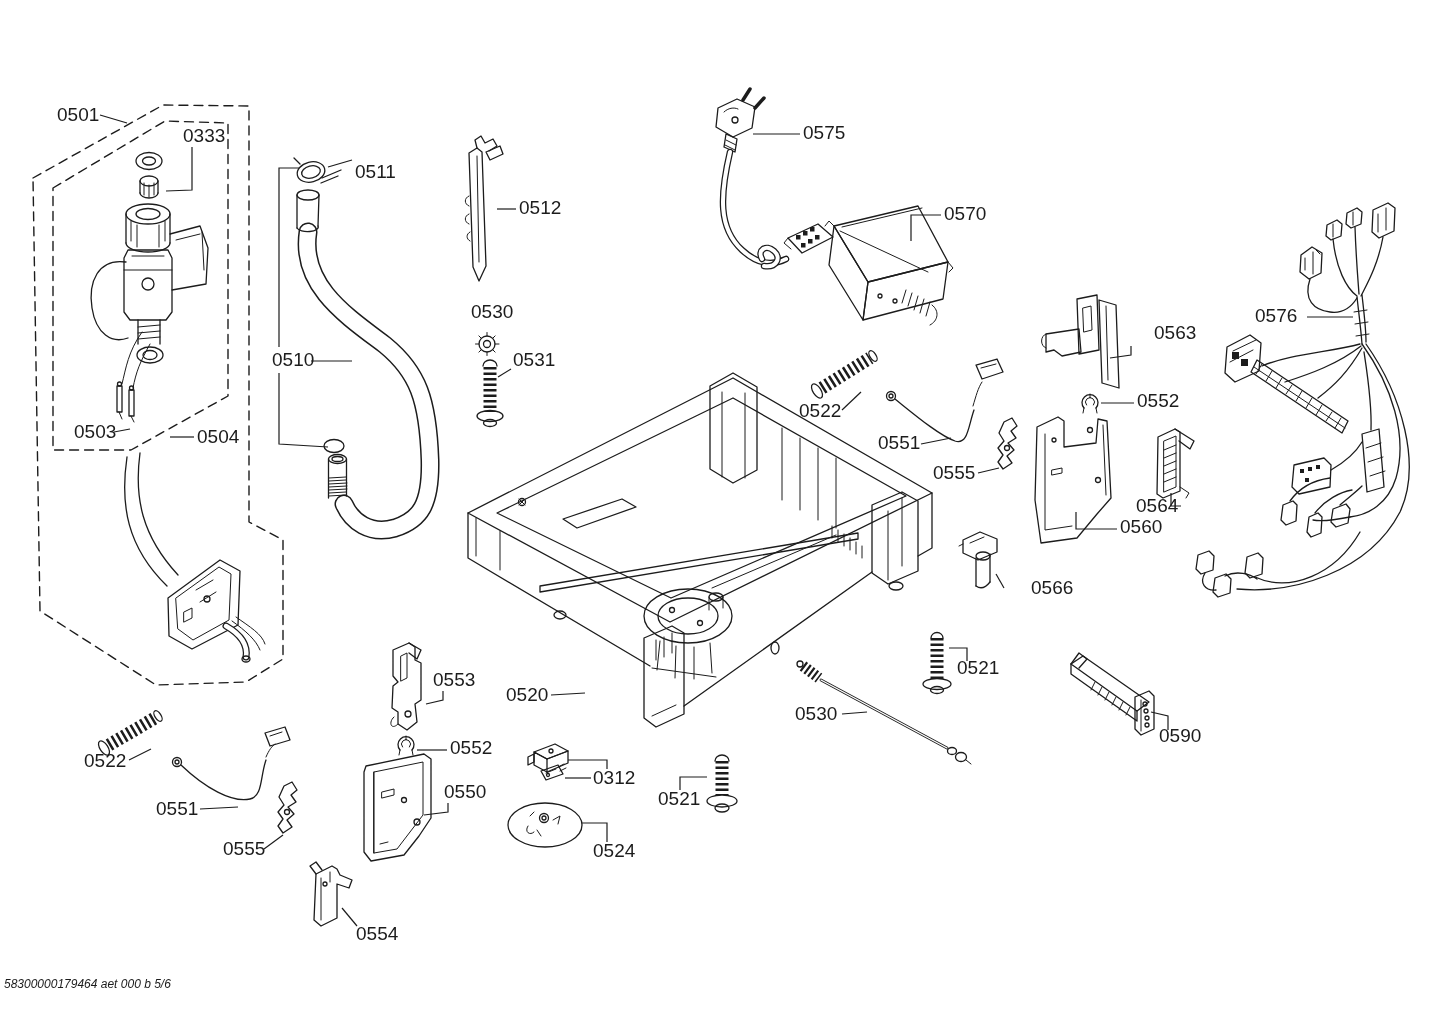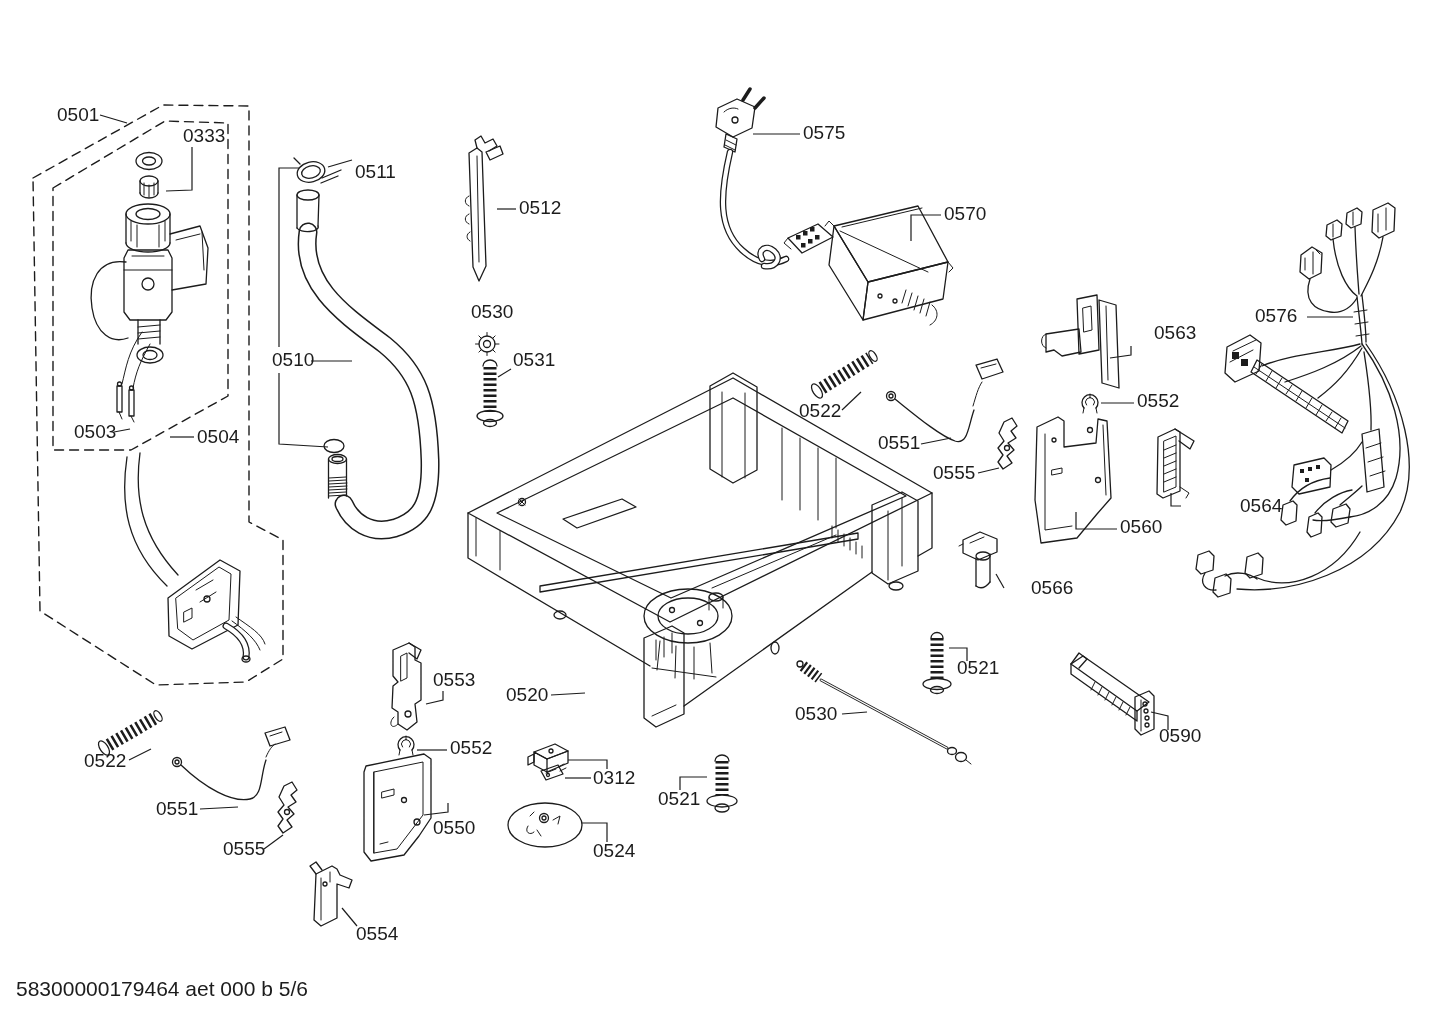--- a/index.html
+++ b/index.html
@@ -16,21 +16,21 @@
   #art .tube-w{stroke:#ffffff;stroke-width:16;}
   #art .cord-b{stroke-width:6.5;}
   #art .cord-w{stroke:#ffffff;stroke-width:4;}
   #art .tail-b{stroke-width:7;}
   #art .tail-w{stroke:#ffffff;stroke-width:4.5;}
   #art .rod-b{stroke-width:2.8;}
   #art .rod-w{stroke:#ffffff;stroke-width:1.3;}
   #art .fill{fill:#1c1c1c;stroke:none;}
   #leads polyline{stroke:#1c1c1c;stroke-width:1.2;fill:none;}
   .callout{position:absolute;font-size:19px;line-height:19px;color:#1c1c1c;white-space:nowrap;}
-  #footer{position:absolute;left:16px;top:977px;font-size:21px;color:#1c1c1c;}
+  #footer{position:absolute;left:4px;top:977px;font-size:12px;color:#1c1c1c;font-style:italic;}
 </style>
 </head>
 <body>
 
 <div id="page">
 
 <svg id="art" width="1442" height="1019" viewBox="0 0 1442 1019">
 
   <g>
     <path class="dash-box" d="M33,178 L163,105 L249,106 L249,522 L283,540 L283,659 L246,682 L156,685 L40,611 Z"></path>
@@ -432,32 +432,32 @@
       <div class="callout" style="left: 471px; top: 302px;">0530</div>
       <div class="callout" style="left: 513px; top: 350px;">0531</div>
       <div class="callout" style="left: 264px; top: 350px; margin-left: 8px;">0510</div>
       <div class="callout" style="left: 74px; top: 422px;">0503</div>
       <div class="callout" style="left: 197px; top: 427px;">0504</div>
       <div class="callout" style="left: 799px; top: 401px;">0522</div>
       <div class="callout" style="left: 878px; top: 433px;">0551</div>
       <div class="callout" style="left: 933px; top: 463px;">0555</div>
       <div class="callout" style="left: 1154px; top: 323px;">0563</div>
       <div class="callout" style="left: 1137px; top: 391px;">0552</div>
-      <div class="callout" style="left: 1240px; top: 496px;">0564</div>
+      <div class="callout" style="left: 1136px; top: 496px;">0564</div>
       <div class="callout" style="left: 1120px; top: 517px;">0560</div>
       <div class="callout" style="left: 1007px; top: 578px; margin-left: 24px;">0566</div>
       <div class="callout" style="left: 1255px; top: 306px;">0576</div>
       <div class="callout" style="left: 957px; top: 658px;">0521</div>
       <div class="callout" style="left: 795px; top: 704px;">0530</div>
       <div class="callout" style="left: 1159px; top: 726px;">0590</div>
       <div class="callout" style="left: 433px; top: 670px;">0553</div>
       <div class="callout" style="left: 506px; top: 685px;">0520</div>
       <div class="callout" style="left: 450px; top: 738px;">0552</div>
       <div class="callout" style="left: 84px; top: 751px;">0522</div>
-      <div class="callout" style="left: 433px; top: 782px; margin-top: 36px;">0550</div>
+      <div class="callout" style="left: 444px; top: 782px;">0550</div>
       <div class="callout" style="left: 156px; top: 799px;">0551</div>
       <div class="callout" style="left: 593px; top: 768px;">0312</div>
       <div class="callout" style="left: 223px; top: 839px;">0555</div>
       <div class="callout" style="left: 593px; top: 841px;">0524</div>
       <div class="callout" style="left: 658px; top: 789px;">0521</div>
       <div class="callout" style="left: 356px; top: 924px;">0554</div>
     </div>
 
 <div id="footer">58300000179464 aet 000 b 5/6</div>
 

